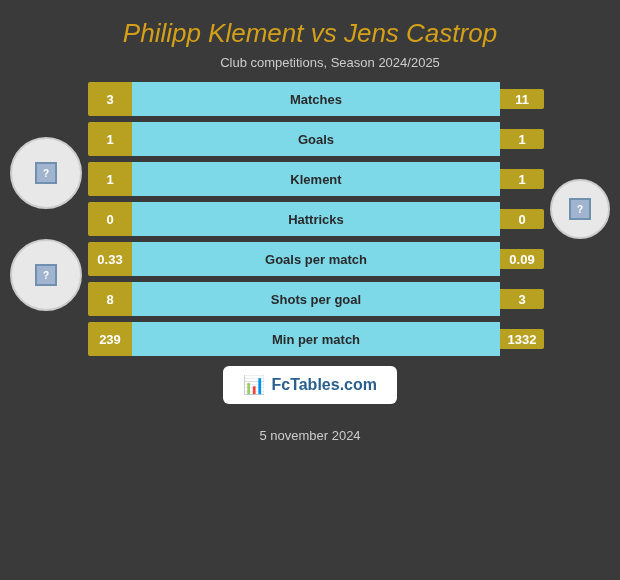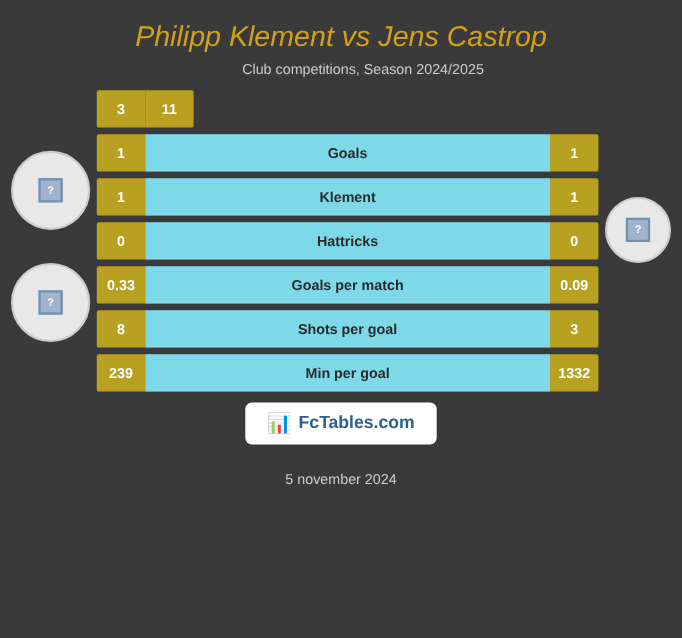--- a/index.html
+++ b/index.html
@@ -125,21 +125,21 @@
       font-weight: bold;
       font-size: 13px;
       color: #2a2a2a;
     }
 
     .bar-right-val {
       color: white;
       font-size: 13px;
       font-weight: bold;
       background: #b8a020;
-      height: 34px;
+      height: 20px;
       display: flex;
       align-items: center;
       justify-content: center;
       min-width: 44px;
       padding: 0 6px;
       border-radius: 0 2px 2px 0;
     }
 
     .logo-area {
       margin-top: 10px;
@@ -182,20 +182,21 @@
       <div class="avatar-icon">?</div>
     </div>
     <div class="avatar">
       <div class="avatar-icon">?</div>
     </div>
   </div>
 
   <div class="bars-container" id="bars-container">
   <div class="bar-row">
         <div class="bar-left-val">3</div>
+        <div class="bar-center">Matches</div>
         <div class="bar-right-val">11</div>
       </div>
       <div class="bar-row">
         <div class="bar-left-val">1</div>
         <div class="bar-center">Goals</div>
         <div class="bar-right-val">1</div>
       </div>
       <div class="bar-row">
         <div class="bar-left-val">1</div>
         <div class="bar-center">Klement</div>
@@ -211,21 +212,21 @@
         <div class="bar-center">Goals per match</div>
         <div class="bar-right-val">0.09</div>
       </div>
       <div class="bar-row">
         <div class="bar-left-val">8</div>
         <div class="bar-center">Shots per goal</div>
         <div class="bar-right-val">3</div>
       </div>
       <div class="bar-row">
         <div class="bar-left-val">239</div>
-        <div class="bar-center">Min per goal</div>
+        <div class="bar-center">Min per match</div>
         <div class="bar-right-val">1332</div>
       </div>
     </div>
 
   <div class="right-avatars">
     <div class="avatar avatar-sm">
       <div class="avatar-icon">?</div>
     </div>
   </div>
 </div>

